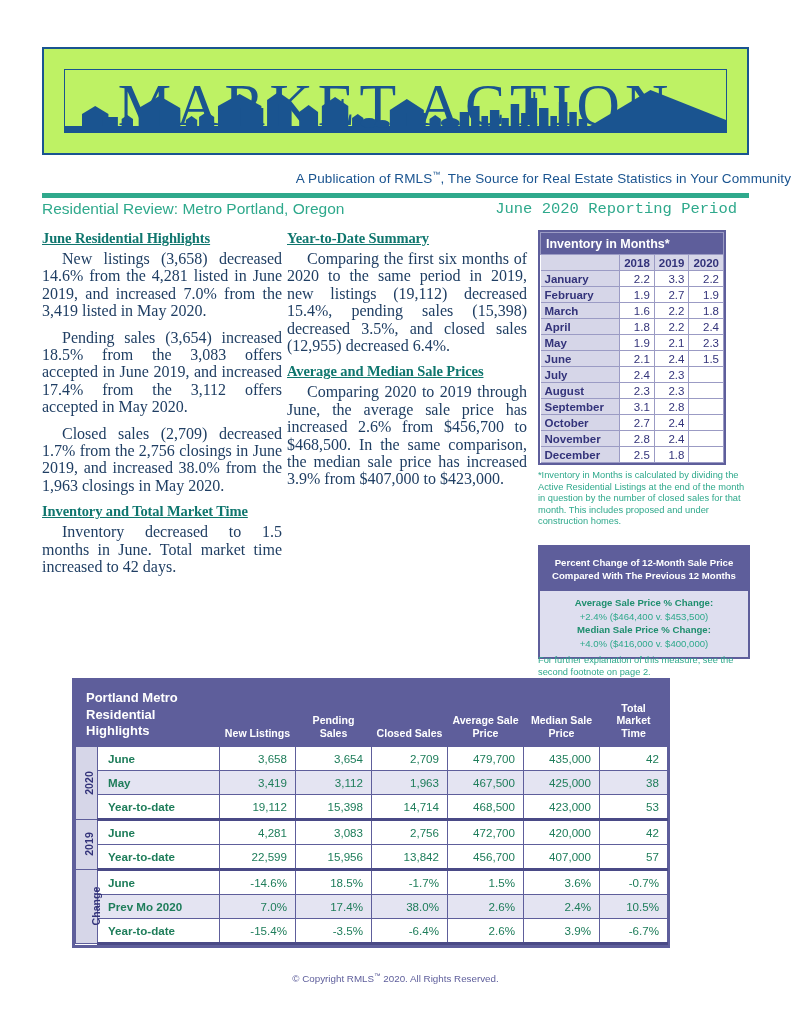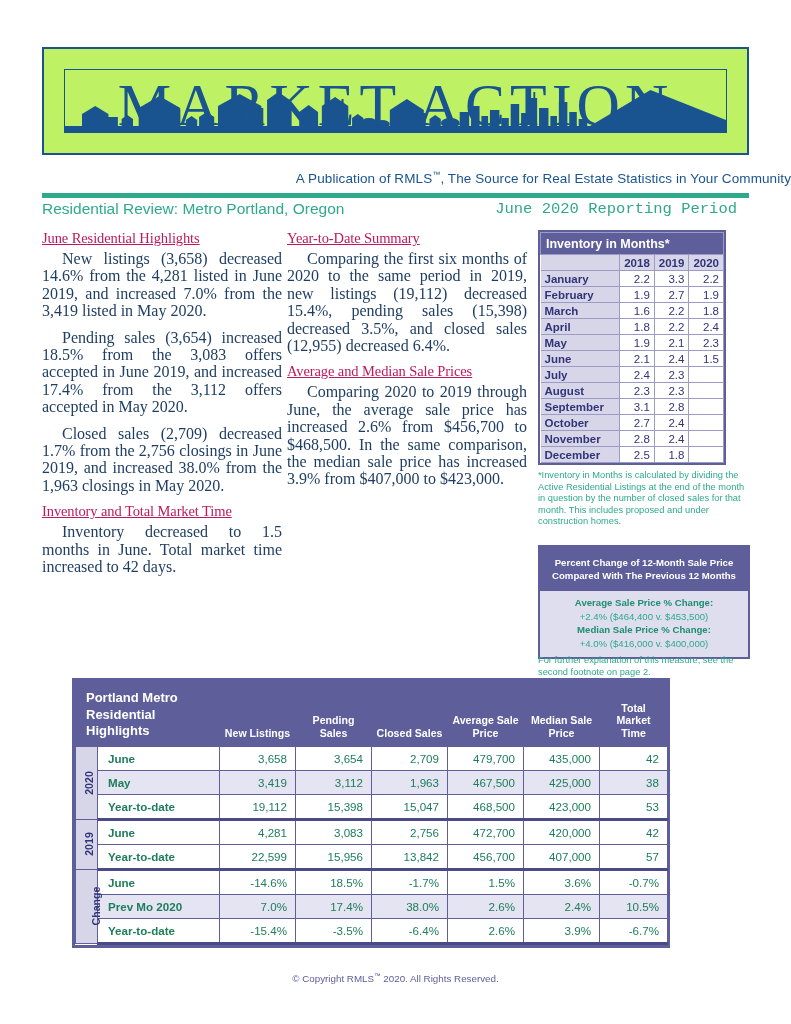--- a/index.html
+++ b/index.html
@@ -25,21 +25,21 @@
     font-size:13.5px;color:#1A5490;letter-spacing:.1px;}
   .tagline sup{font-size:8px;vertical-align:super;}
 
   .greenbar{position:absolute;left:42px;top:193px;width:707px;height:5px;background:#2FA98C;}
   .rowline{position:absolute;left:42px;top:200px;width:707px;height:24px;}
   .rr-left{position:absolute;left:0;top:0;font-size:15.5px;color:#2FA98C;font-weight:400;}
   .rr-right{position:absolute;right:12px;top:0;font-size:15.5px;color:#2FA98C;font-weight:400;font-family:Liberation Mono, monospace;}
 
   
   .col{position:absolute;font-family:"Liberation Serif", serif;color:#1F3E63;}
-  .col h3{margin:0 0 3px 0;font-size:14.5px;font-weight:400;color:#be185d;
+  .col h3{margin:0 0 3px 0;font-size:14.5px;font-weight:700;color:#0f766e;
     text-decoration:underline;letter-spacing:-.1px;}
   .col p{margin:0 0 9px 0;font-size:16px;line-height:17.4px;text-align:justify;
     text-indent:20px;}
   #col1{left:42px;top:230px;width:240px;}
   #col2{left:287px;top:230px;width:240px;}
   .sec2{margin-top:18px;}
 
   
   .inv{position:absolute;left:538px;top:230px;width:188px;
     border:2px solid #5E5E9B;box-sizing:border-box;}
@@ -322,21 +322,21 @@
             <td class="num">3,112</td>
             <td class="num">1,963</td>
             <td class="num">467,500</td>
             <td class="num">425,000</td>
             <td class="num">38</td>
           </tr>
           <tr class="grpend">
             <td class="rl">Year-to-date</td>
             <td class="num">19,112</td>
             <td class="num">15,398</td>
-            <td class="num">15,047</td>
+            <td class="num">14,714</td>
             <td class="num">468,500</td>
             <td class="num">423,000</td>
             <td class="num">53</td>
           </tr>
           <tr>
             <td class="yr" rowspan="2"><span>2019</span></td>
             <td class="rl">June</td>
             <td class="num">4,281</td>
             <td class="num">3,083</td>
             <td class="num">2,756</td>

